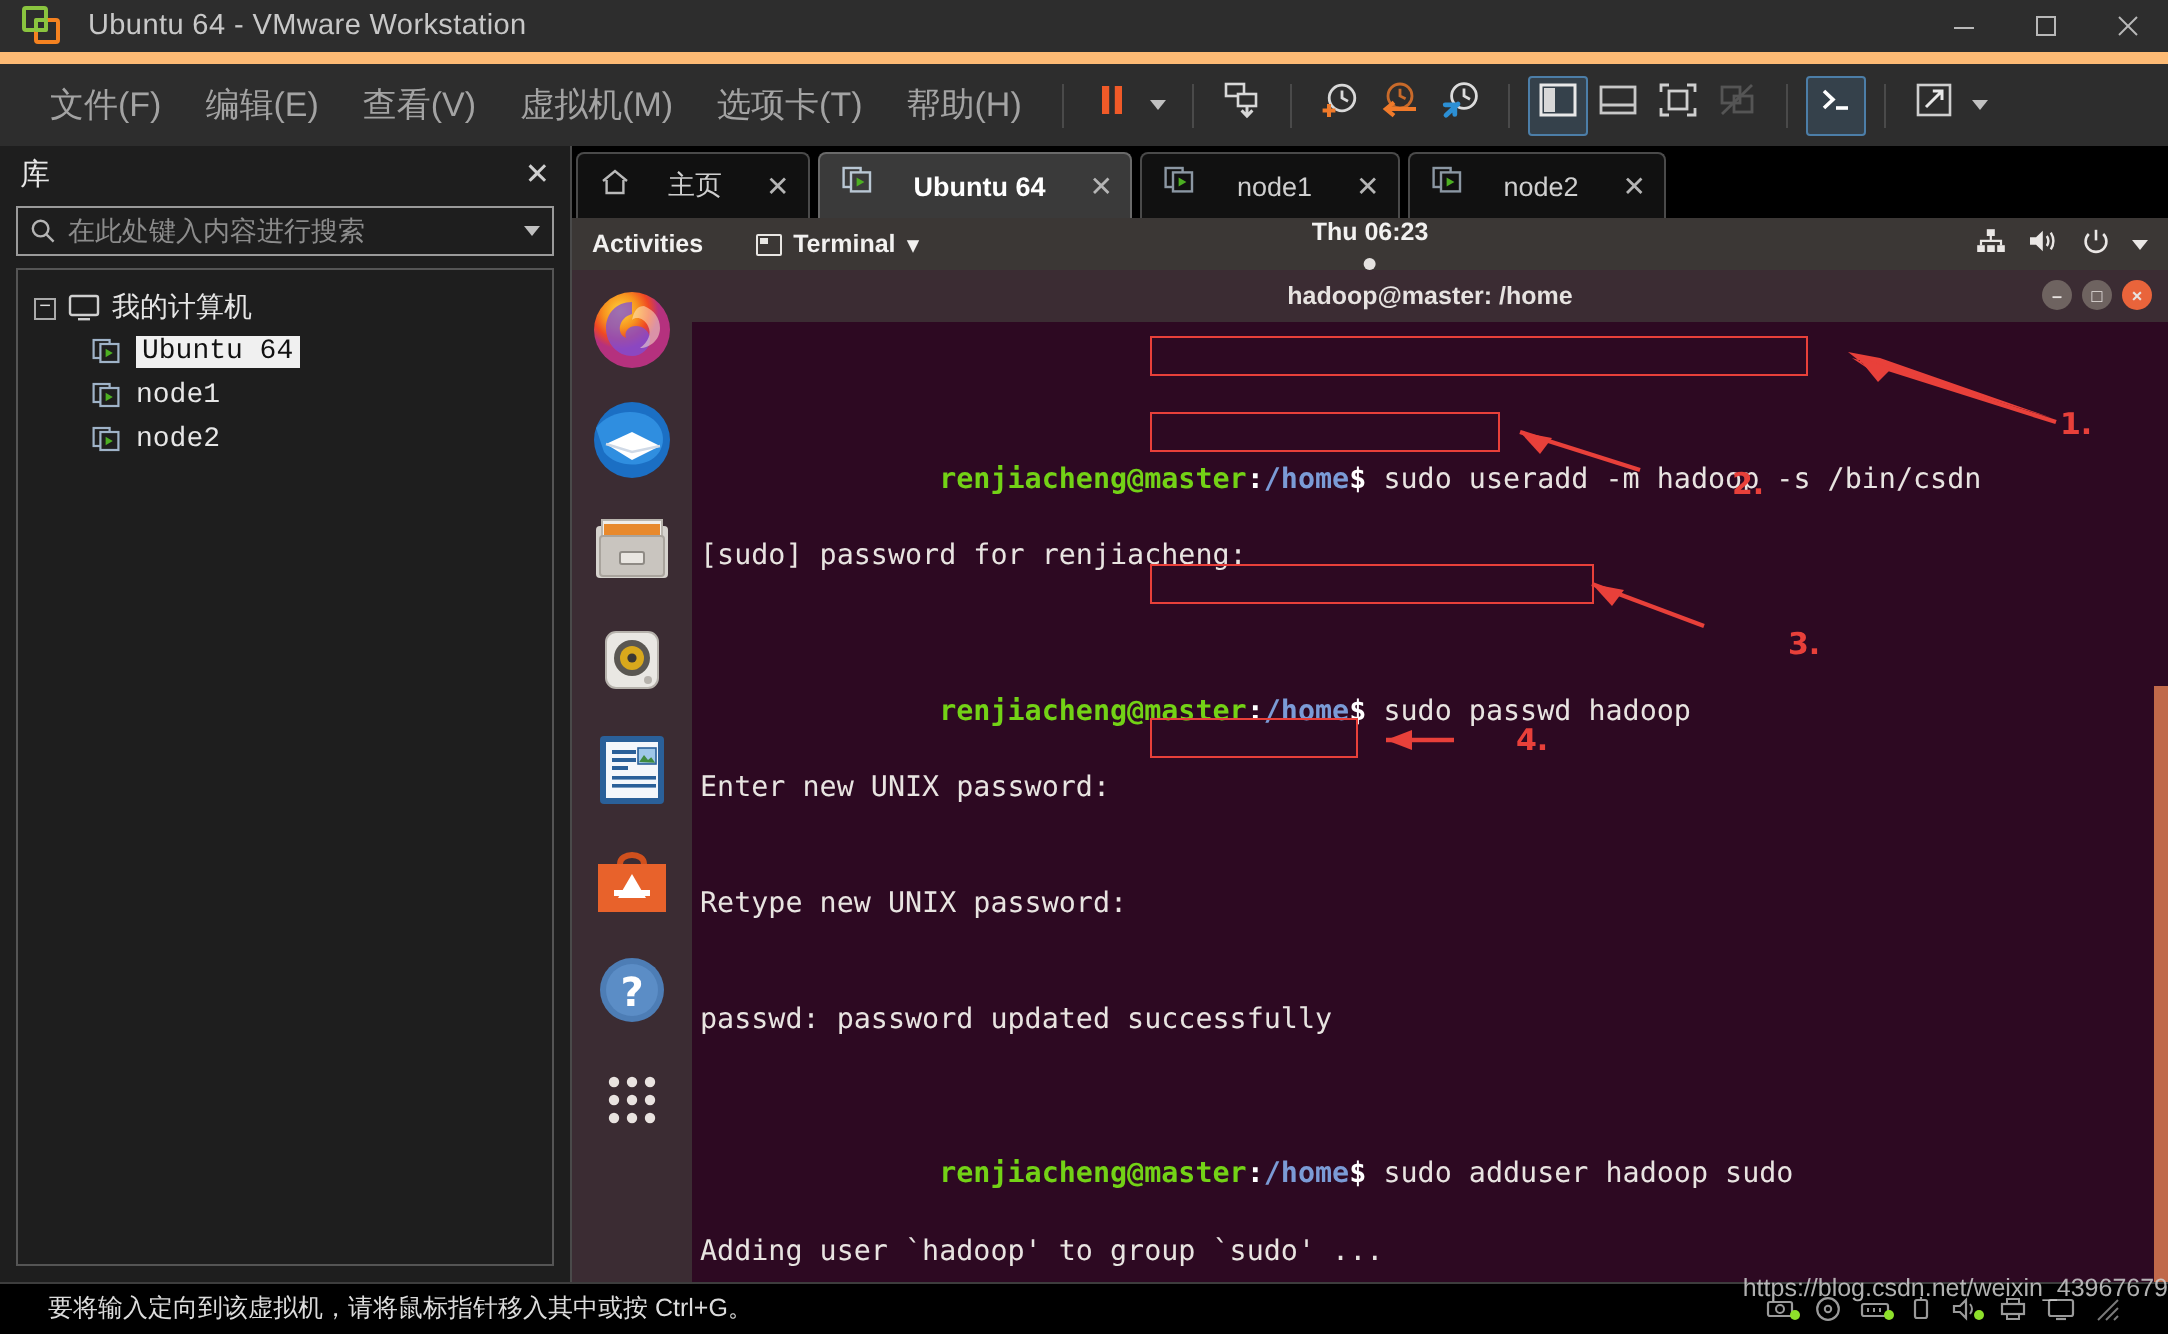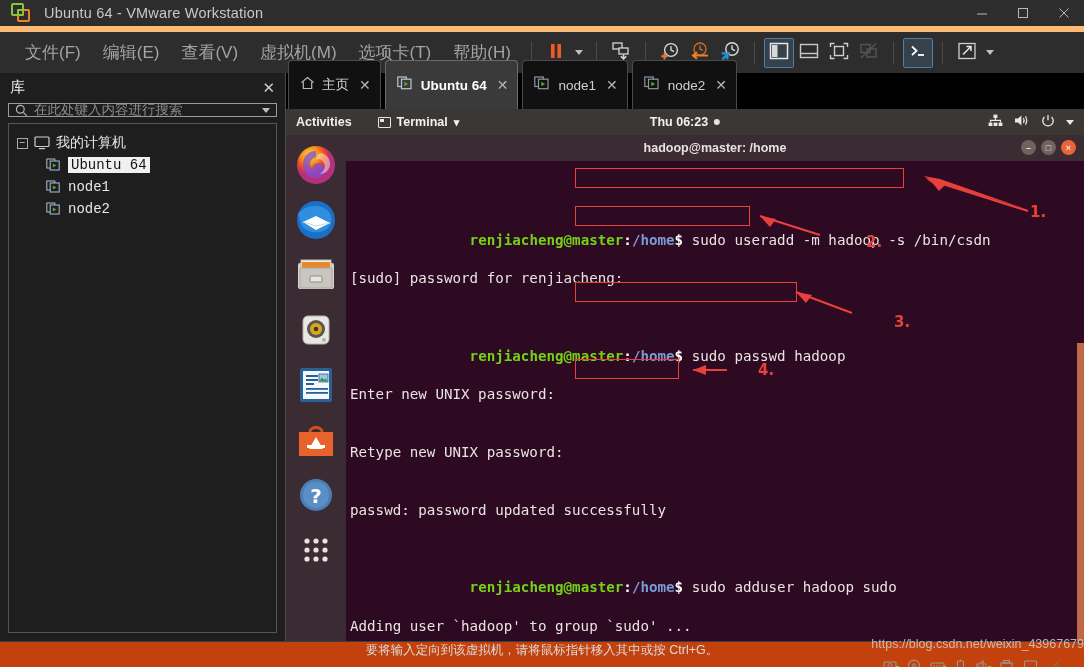--- a/index.html
+++ b/index.html
@@ -84,21 +84,21 @@
     background: #1e1e1e;
     display: flex; flex-direction: column;
     border-right: 1px solid #4a4a4a;
   }
   .lib-head {
     height: 28px; display: flex; align-items: center; padding: 0 10px;
   }
   .lib-title { color: #e8e8e8; font-size: 15px; }
   .lib-close { margin-left: auto; color: #cfcfcf; font-size: 15px; line-height: 1; }
   .lib-search {
-    margin: 2px 8px 6px 8px; height: 14px;
+    margin: 2px 8px 6px 8px; height: 25px;
     border: 1px solid #9a9a9a; background: #1e1e1e;
     display: flex; align-items: center; padding: 0 6px;
   }
   .lib-search .magn { color: #b0b0b0; display: flex; margin-right: 6px; }
   .lib-search .ph { color: #8c8c8c; font-size: 13.5px; flex: 1; }
   .lib-tree {
     margin: 0 8px 8px 8px; flex: 1;
     border: 1px solid #555; background: #1e1e1e;
     padding: 8px 0 0 0;
     overflow: hidden;
@@ -116,21 +116,21 @@
 
   
   .rightpane { flex: 1; display: flex; flex-direction: column; min-width: 0; background: #000; }
 
   
   .tabbar {
     height: 36px; min-height: 36px; background: #000;
     display: flex; align-items: flex-end; padding-left: 2px;
   }
   .tab {
-    height: 49px; display: flex; align-items: center; gap: 7px;
+    height: 33px; display: flex; align-items: center; gap: 19px;
     padding: 0 9px 0 11px; margin-right: 4px;
     border: 1px solid #4a4a4a; border-bottom: none;
     border-radius: 4px 4px 0 0; background: #111;
   }
   .tab.active { background: #3a3a3a; border-color: #6a6a6a; }
   .tab-label { color: #cfcfcf; font-size: 13.5px; white-space: nowrap; }
   .tab.active .tab-label { color: #fff; font-weight: bold; }
   .tab-x { color: #b5b5b5; font-size: 14px; line-height: 1; margin-left: 3px; }
 
   
@@ -141,21 +141,21 @@
   }
   .ub-activities { margin-right: 26px; }
   .ub-app { display: flex; align-items: center; gap: 6px; }
   .ub-appicon {
     width: 13px; height: 11px; border: 1.5px solid #e8e6e3; border-radius: 1px;
     position: relative;
   }
   .ub-appicon::after {
     content:''; position:absolute; left:1.5px; top:1.5px; width:4px; height:3px; background:#e8e6e3;
   }
-  .ub-clock { position: absolute; left: 50%; transform: translateX(-50%); display:flex; align-items:center; gap:6px;}
+  .ub-clock { position: absolute; left: 50%; transform: translateX(-50%); display:flex; align-items:center; gap:6px;flex-direction:column;}
   .ub-dot { width: 6px; height: 6px; border-radius: 50%; background: #e4e2e0; }
   .ub-right { margin-left: auto; display: flex; align-items: center; gap: 11px; }
 
   
   .vmscreen { flex: 1; display: flex; min-height: 0; position: relative; background: #2c0b1e; }
   .dock {
     width: 60px; min-width: 60px; background: #3b2c33;
     display: flex; flex-direction: column; align-items: center;
     padding-top: 8px; gap: 11px;
   }
@@ -198,23 +198,23 @@
   
   .overlay { position: absolute; left: 0; top: 0; width: 100%; height: 100%; pointer-events: none; }
   .hlbox { position: absolute; border: 1.4px solid #e8403a; }
   .anno-num {
     position: absolute; color: #e8403a; font-family: "DejaVu Sans", sans-serif;
     font-size: 15px; font-weight: bold;
   }
 
   
   .statusbar {
-    height: 26px; min-height: 26px; background: #c2410c;
+    height: 26px; min-height: 26px; background: #000000;
     display: flex; align-items: center; padding: 0 24px;
-    border-top: 1px solid #3d3d3d; position: relative; flex-direction: column;
+    border-top: 1px solid #3d3d3d; position: relative;
   }
   .status-text { color: #dcdcdc; font-size: 12.5px; }
   .status-icons { margin-left: auto; display: flex; align-items: center; gap: 9px; }
   .sico { position: relative; display: flex; align-items: center; }
   .sdot { width: 5px; height: 5px; border-radius: 50%; background: #8ee02a;
           position: absolute; right: -2px; bottom: 1px; }
   .watermark {
     position: absolute; right: 0; bottom: 16px;
     color: #cfcfcf; font-size: 12.5px; opacity: .85;
     font-family: "Liberation Sans", sans-serif;

